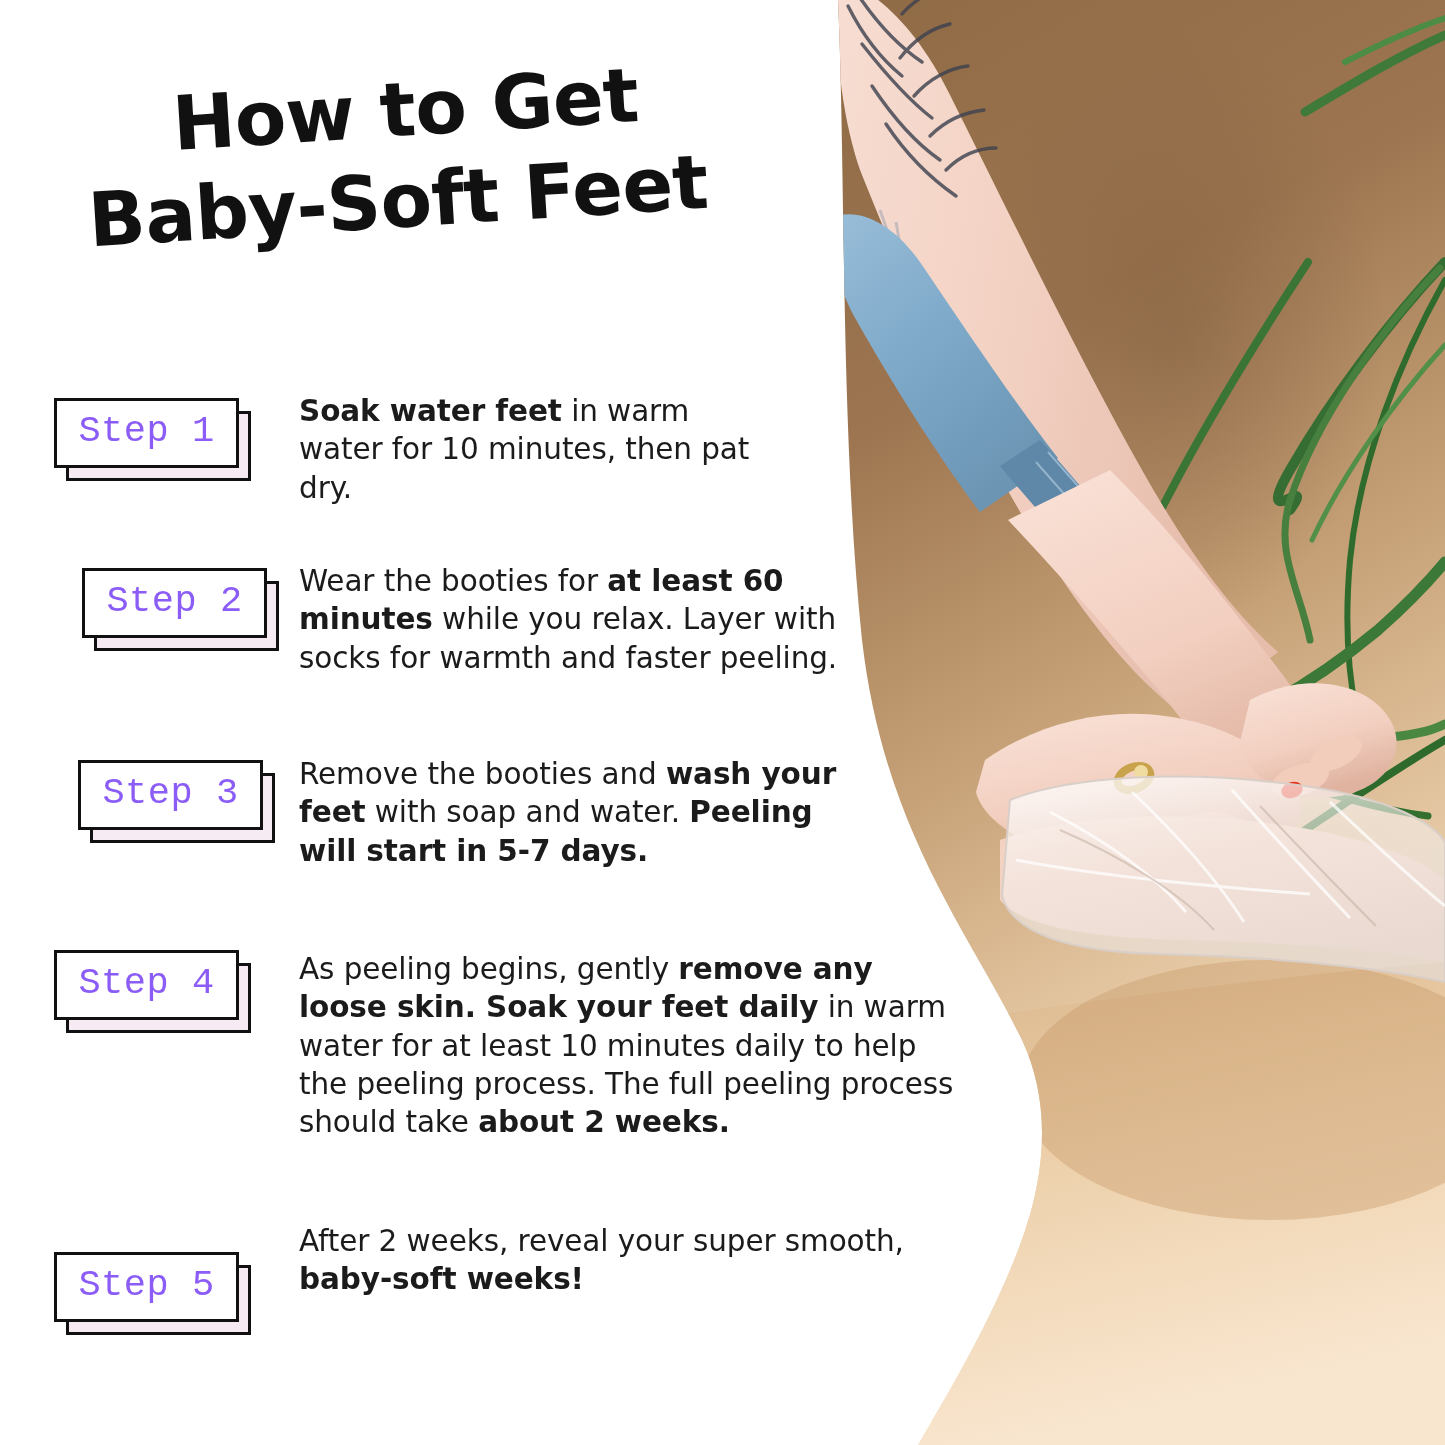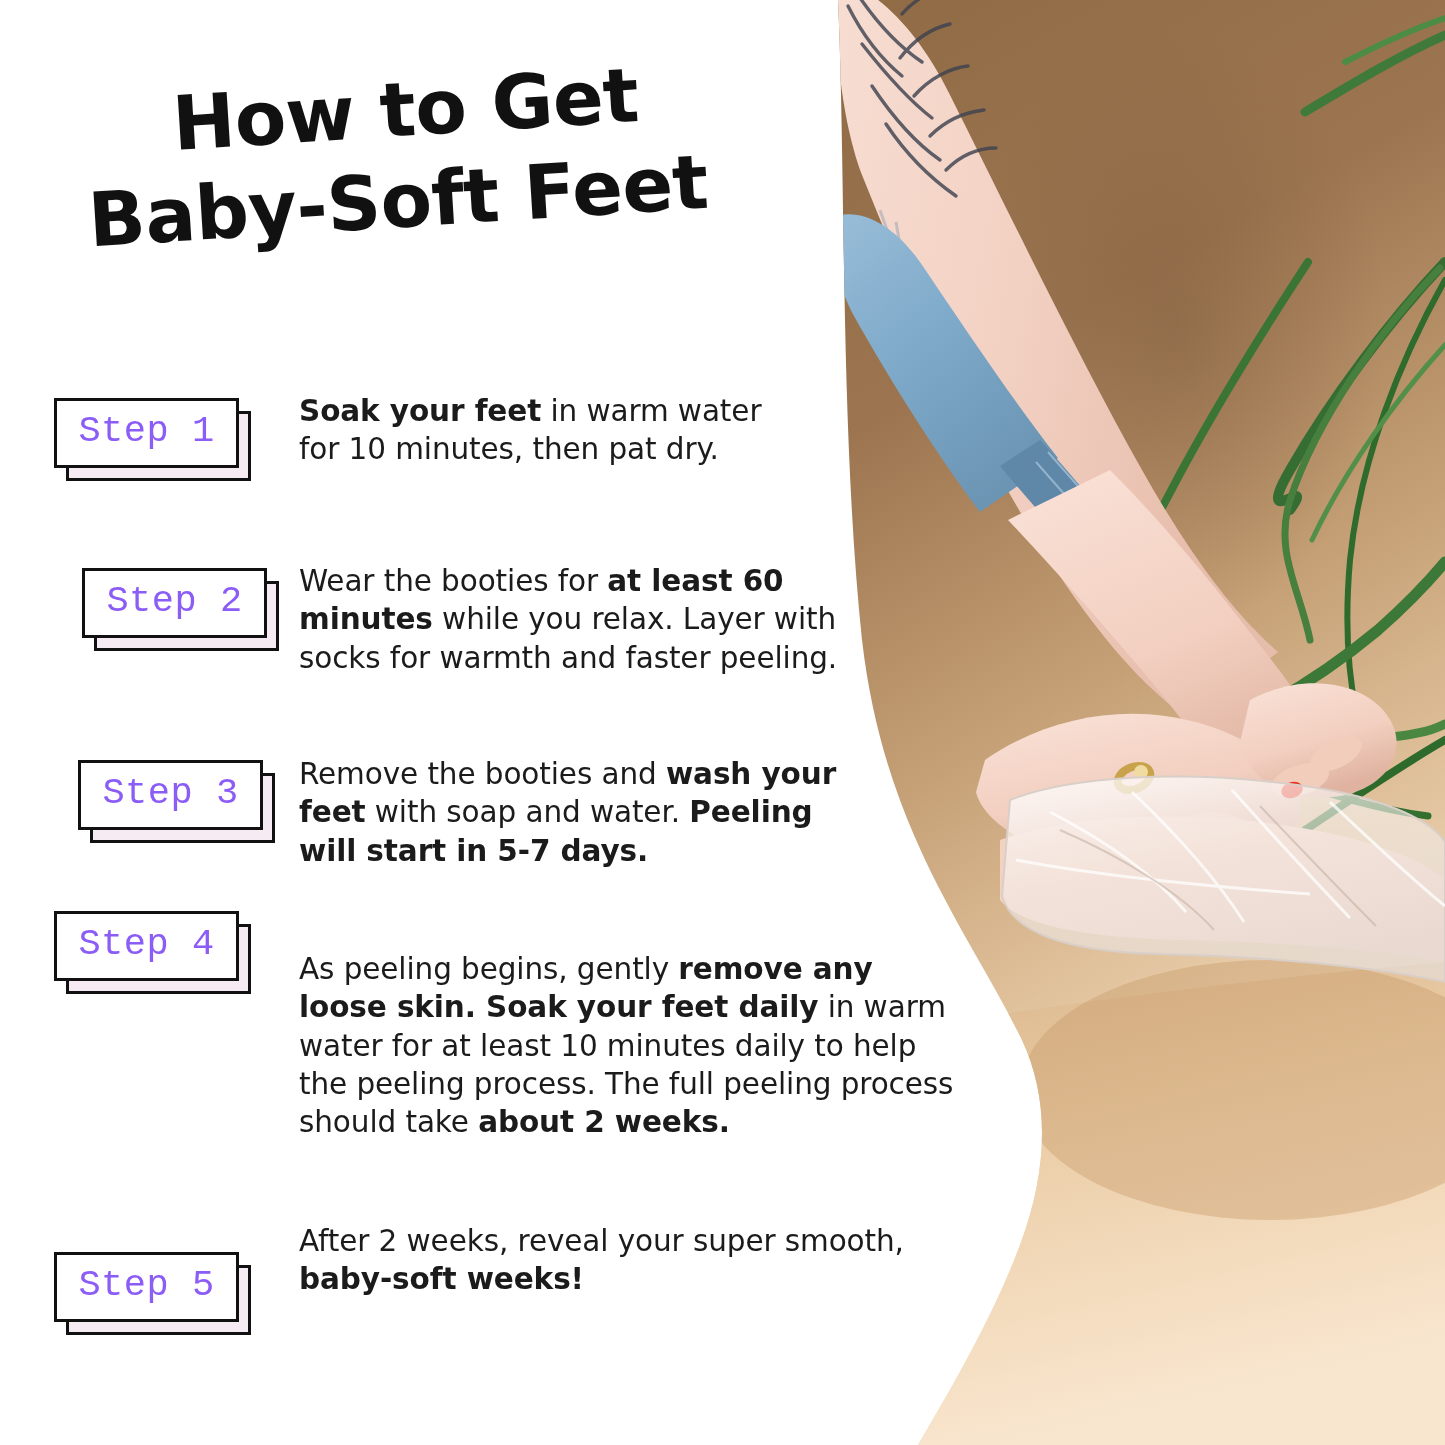--- a/index.html
+++ b/index.html
@@ -281,42 +281,42 @@
   </div>
 
   <div id="steps">
       <div class="step-row" style="top: 0px;">
         <div class="badge-wrap" style="top: 398px;">
           <div class="badge-shadow"></div>
           <div class="badge-front">
             <span class="badge-label">Step 1</span>
           </div>
         </div>
-        <div class="step-text" style="top: 392px; width: 470px;"><b>Soak your feet</b><span> in warm water for 10 minutes, then pat dry.</span></div>
+        <div class="step-text" style="top: 392px; width: 470px;"><b>Soak water feet</b><span> in warm water for 10 minutes, then pat dry.</span></div>
       </div>
       <div class="step-row" style="top: 0px;">
         <div class="badge-wrap" style="top: 568px; margin-left: 28px;">
           <div class="badge-shadow"></div>
           <div class="badge-front">
             <span class="badge-label">Step 2</span>
           </div>
         </div>
         <div class="step-text" style="top: 562px; width: 560px;"><span>Wear the booties for </span><b>at least 60 minutes</b><span> while you relax. Layer with socks for warmth and faster peeling.</span></div>
       </div>
       <div class="step-row" style="top: 0px;">
         <div class="badge-wrap" style="top: 760px; margin-left: 24px;">
           <div class="badge-shadow"></div>
           <div class="badge-front">
             <span class="badge-label">Step 3</span>
           </div>
         </div>
         <div class="step-text" style="top: 755px; width: 580px;"><span>Remove the booties and </span><b>wash your feet</b><span> with soap and water. </span><b>Peeling will start in 5-7 days.</b></div>
       </div>
       <div class="step-row" style="top: 0px;">
-        <div class="badge-wrap" style="top: 911px;">
+        <div class="badge-wrap" style="top: 950px;">
           <div class="badge-shadow"></div>
           <div class="badge-front">
             <span class="badge-label">Step 4</span>
           </div>
         </div>
         <div class="step-text" style="top: 950px; width: 670px;"><span>As peeling begins, gently </span><b>remove any loose skin. Soak your feet daily</b><span> in warm water for at least 10 minutes daily to help the peeling process. The full peeling process should take </span><b>about 2 weeks.</b></div>
       </div>
       <div class="step-row" style="top: 0px;">
         <div class="badge-wrap" style="top: 1252px;">
           <div class="badge-shadow"></div>

